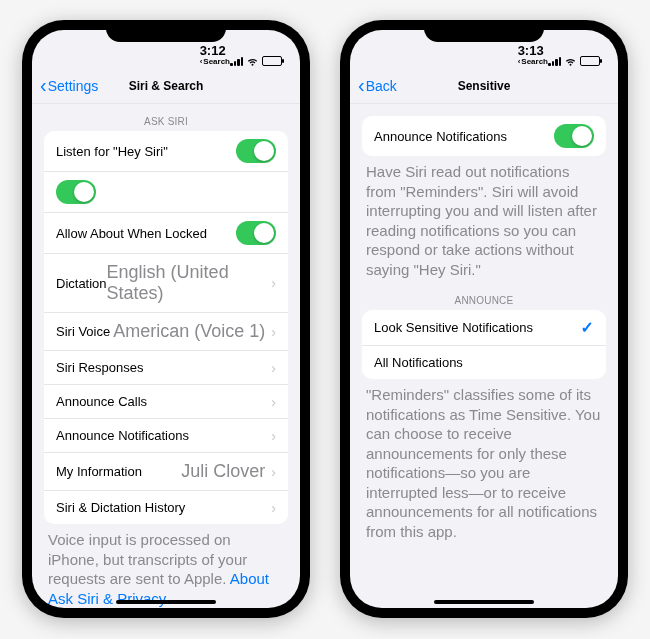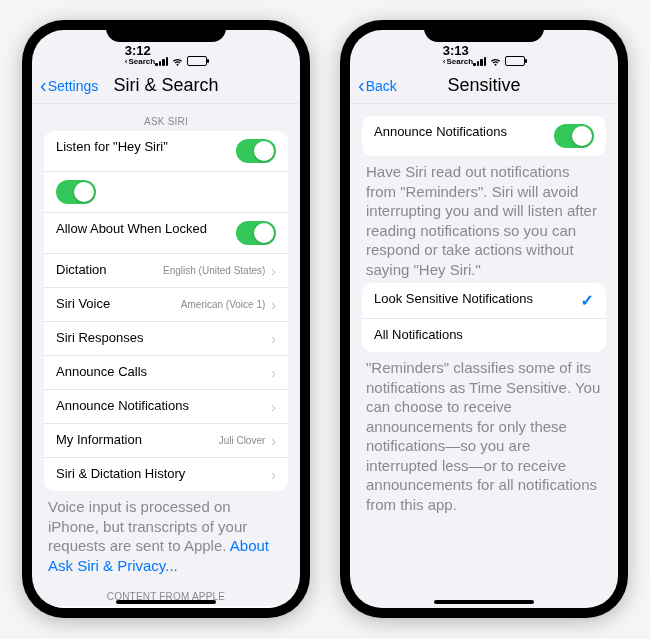--- a/index.html
+++ b/index.html
@@ -39,21 +39,21 @@
     width: 120px;
     height: 22px;
     background: #000;
     border-bottom-left-radius: 14px;
     border-bottom-right-radius: 14px;
     z-index: 50;
   }
   .status-bar {
     height: 38px;
     display: flex;
-    justify-content: center;
+    justify-content: flex-end;
     align-items: flex-end;
     padding: 0 18px 2px;
     font-size: 12px;
     font-weight: 600;
   }
   .status-left { display: flex; flex-direction: column; line-height: 1.05; }
   .status-time { font-size: 13px; font-weight: 600; }
   .status-back { font-size: 8px; color: #000; display: flex; align-items: center; gap: 1px; }
   .status-right { display: flex; align-items: center; gap: 3px; }
   .sig-dots { display: flex; gap: 1px; align-items: flex-end; }
@@ -74,21 +74,21 @@
   }
   .nav-back {
     position: absolute;
     left: 8px;
     display: flex;
     align-items: center;
     color: #007aff;
     font-size: 14px;
     gap: 1px;
   }
-  .nav-title { font-size: 18px; font-weight: 400; }
+  .nav-title { font-size: 12px; font-weight: 700; }
 
   .content {
     flex: 1;
     overflow-y: hidden;
     position: relative;
   }
   .section-header {
     font-size: 10px;
     color: #8a8a8e;
     text-transform: uppercase;
@@ -97,30 +97,31 @@
     text-align: center;
   }
   .group {
     background: #fff;
     border-radius: 10px;
     margin: 0 12px;
     overflow: hidden;
   }
   .row {
     display: flex;
+    align-items: center;
     justify-content: space-between;
     padding: 8px 12px;
     font-size: 13px;
     min-height: 34px;
     position: relative;
   }
   .row + .row { border-top: 0.5px solid #e5e5ea; }
   .row-label { color: #000; }
   .row-right { display: flex; align-items: center; gap: 6px; }
-  .row-value { color: #8a8a8e; font-size: 10px; }
+  .row-value { color: #8a8a8e; font-size: 18px; }
   .chevron { color: #c7c7cc; font-size: 14px; font-weight: 300; }
   .check { color: #007aff; font-size: 16px; font-weight: 600; }
 
   .toggle {
     width: 40px; height: 24px; border-radius: 12px; position: relative;
     background: #34c759;
   }
   .toggle-knob {
     position: absolute; width: 20px; height: 20px; background: #fff;
     border-radius: 50%; top: 2px; right: 2px;
@@ -320,20 +321,21 @@
             <span class="row-label">Announce Notifications</span>
             <span class="row-right">
               <span class="toggle">
                 <span class="toggle-knob"></span>
               </span>
             </span>
           </div>
         </div>
       <div class="footer-text">Have Siri read out notifications from "Reminders". Siri will avoid interrupting you and will listen after reading notifications so you can respond or take actions without saying "Hey Siri."</div>
 
+      <div class="section-header">ANNOUNCE</div>
       <div class="group" id="right-group2">
           <div class="row">
             <span class="row-label">Look Sensitive Notifications</span>
             <span class="row-right">
               <span class="check">✓</span>
             </span>
           </div>
           <div class="row">
             <span class="row-label">All Notifications</span>
             <span class="row-right"></span>

